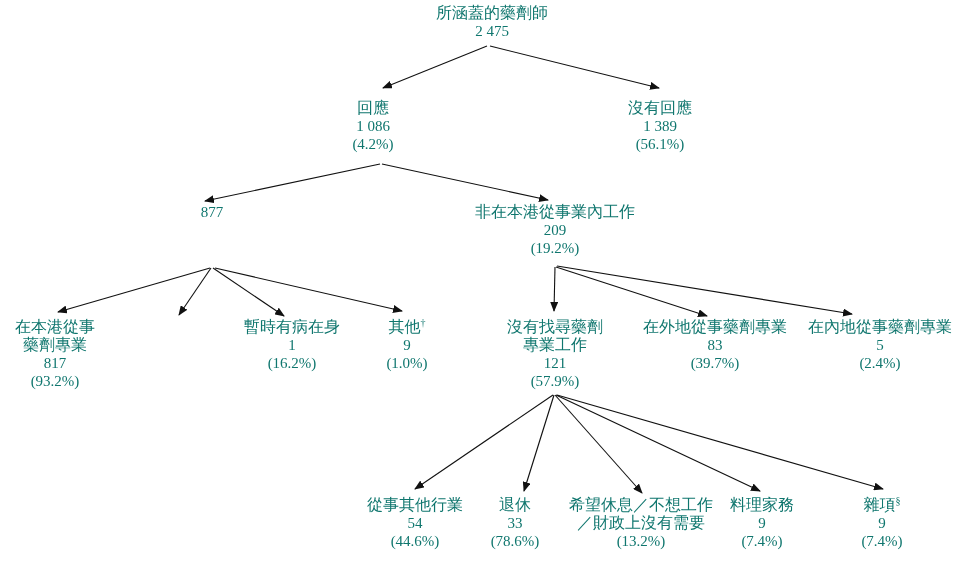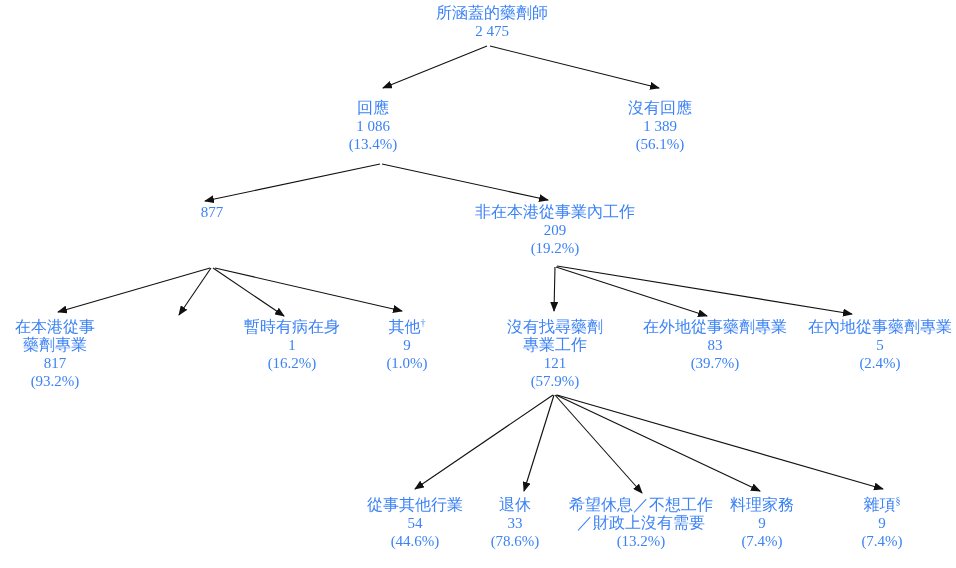--- a/index.html
+++ b/index.html
@@ -2,21 +2,21 @@
 <html><head>
 <meta charset="utf-8">
 <style>
   html, body { margin: 0; padding: 0; background: #ffffff; }
   .canvas {
     position: relative;
     width: 956px;
     height: 568px;
     background: #ffffff;
     font-family: "Liberation Serif", "DejaVu Serif", serif;
-    color: #3b82f6;
+    color: #0f766e;
     overflow: hidden;
   }
   svg.edges {
     position: absolute;
     left: 0; top: 0;
     width: 956px; height: 568px;
     z-index: 1;
   }
   svg.edges line { stroke: #111111; stroke-width: 1.1; }
   .node {
@@ -61,21 +61,21 @@
 
   <div class="node" style="left:492px;top:4px">
     <div class="nlabel"><span>所涵蓋的藥劑師</span><sup class="fn"></sup></div>
     <div class="nvalue">2 475</div>
     <div class="npct"></div>
   </div>
 
   <div class="node" style="left:373px;top:99px">
     <div class="nlabel"><span>回應</span><sup class="fn"></sup></div>
     <div class="nvalue">1 086</div>
-    <div class="npct">(13.4%)</div>
+    <div class="npct">(4.2%)</div>
   </div>
 
   <div class="node" style="left:660px;top:99px">
     <div class="nlabel"><span>沒有回應</span><sup class="fn"></sup></div>
     <div class="nvalue">1 389</div>
     <div class="npct">(56.1%)</div>
   </div>
 
   <div class="node" style="left:212px;top:203px">
     <div class="nvalue">877</div>

